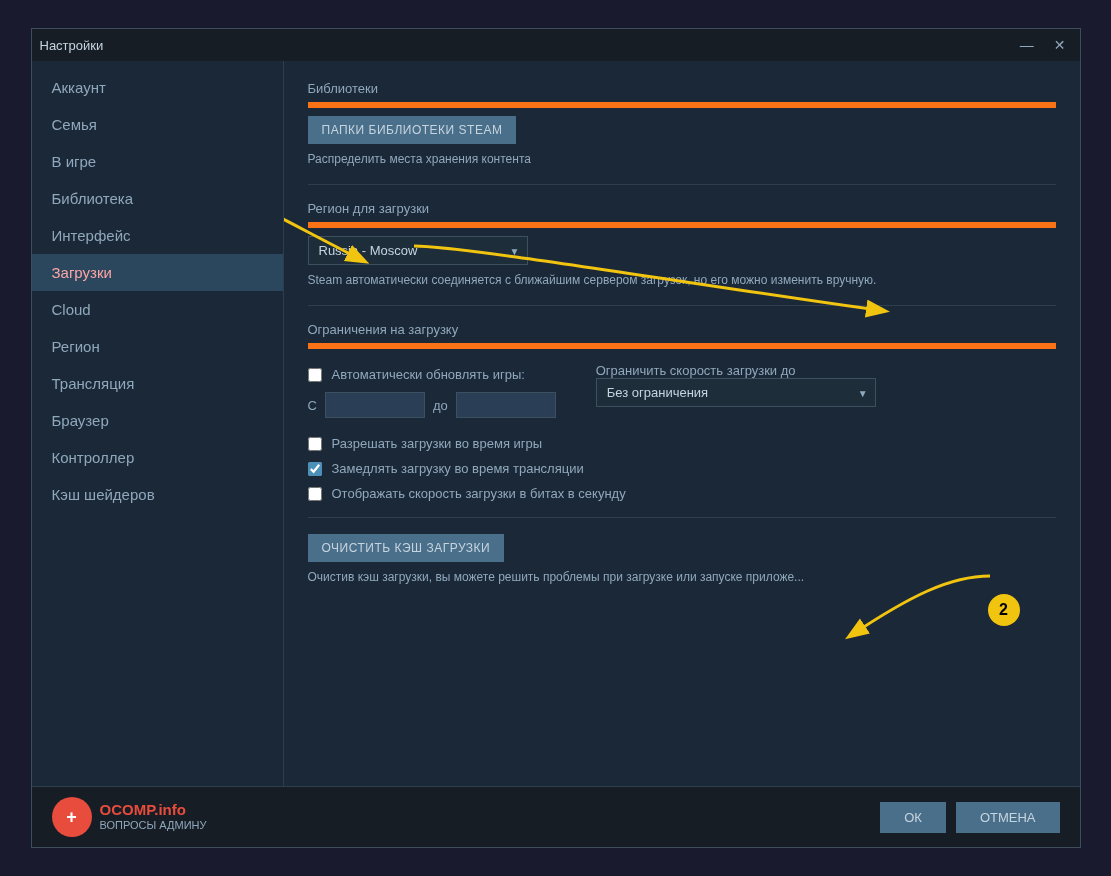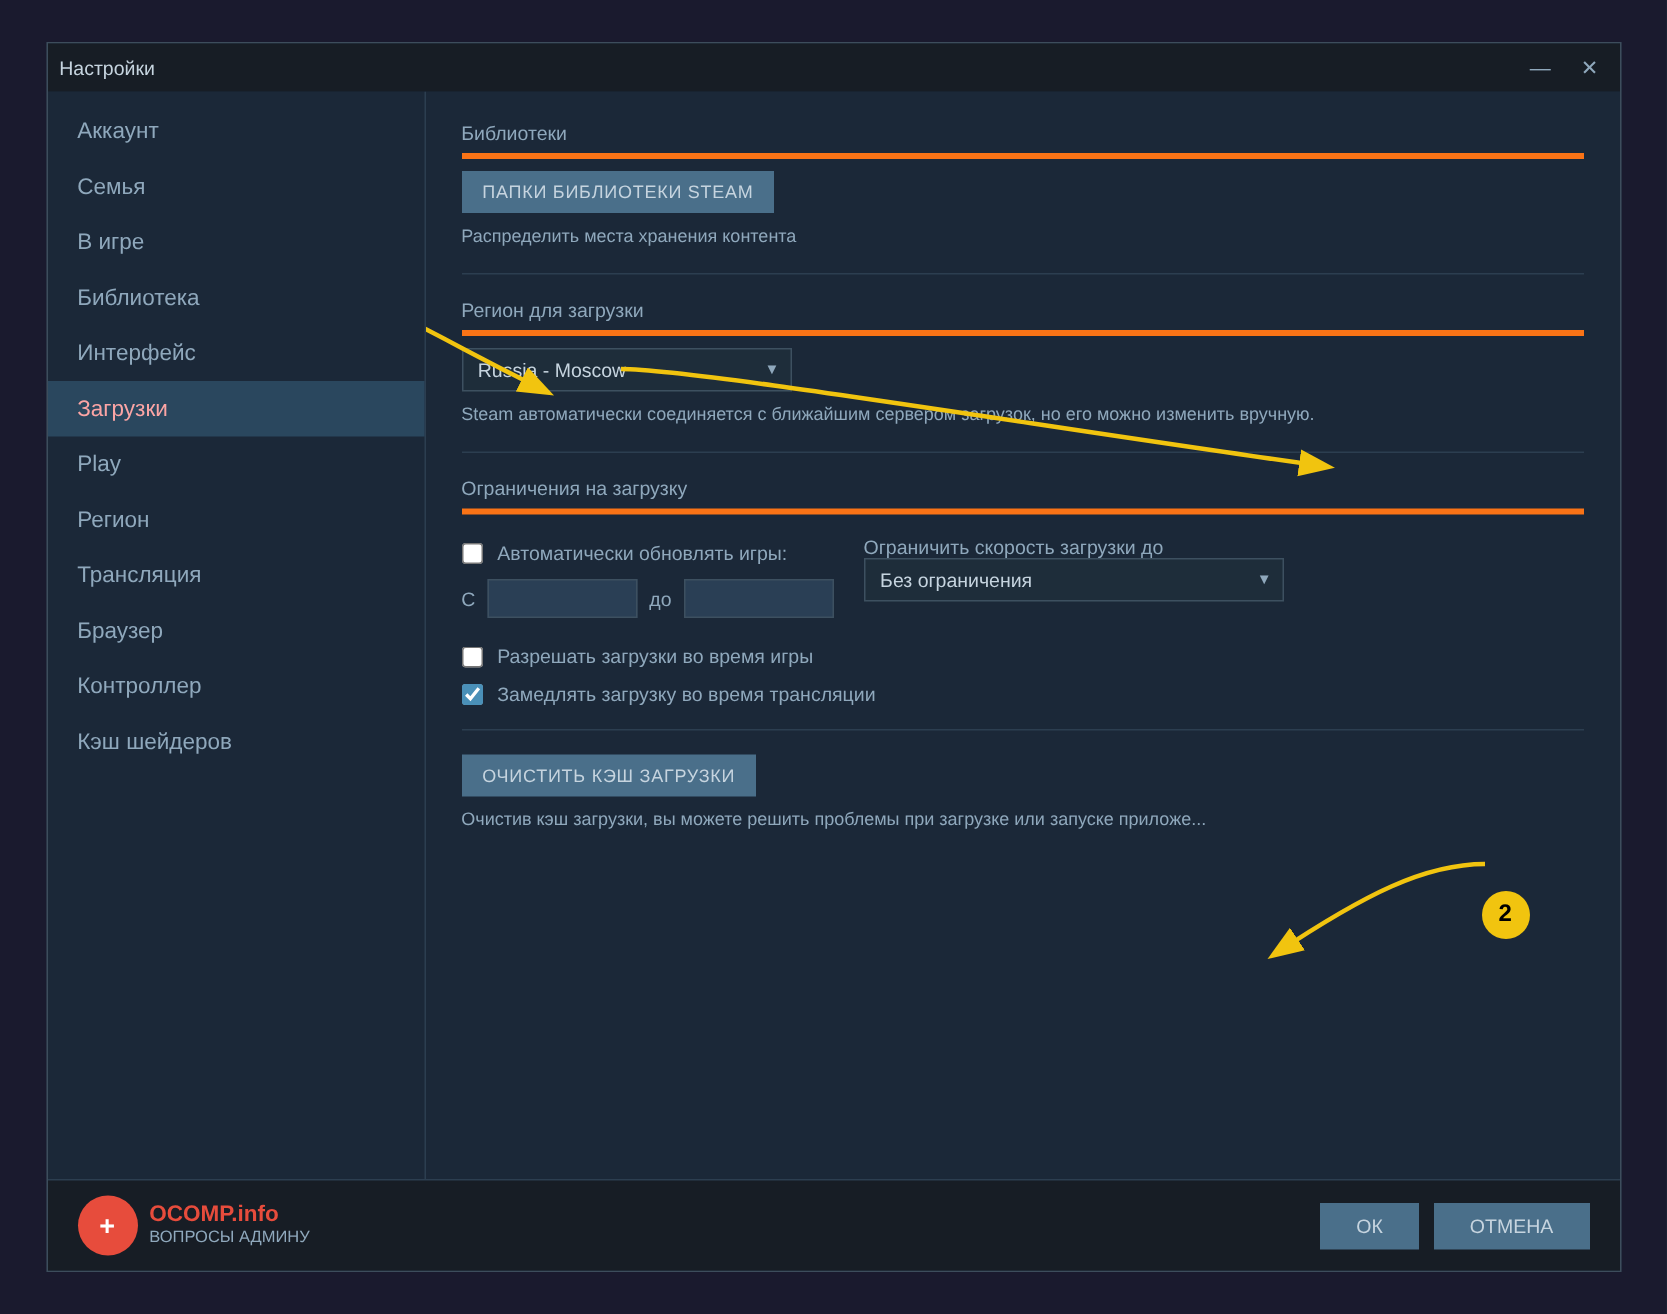--- a/index.html
+++ b/index.html
@@ -76,21 +76,21 @@
       flex: 1;
       background: #1b2838;
       padding: 20px 24px;
       overflow-y: auto;
       position: relative;
     }
     .section-label {
       color: #8fa8bc;
       font-size: 13px;
       margin-bottom: 8px;
-      border-bottom: 4px solid #f97316;
+      border-bottom: 6px solid #f97316;
       padding-bottom: 6px;
     }
     .btn-steam {
       background: #4a6f8a;
       color: #c6d4df;
       border: none;
       padding: 7px 14px;
       font-size: 12px;
       cursor: pointer;
       letter-spacing: 0.5px;
@@ -272,21 +272,21 @@
 
   <div class="main-content">
 
     <div class="sidebar">
     <div class="sidebar-item">Аккаунт</div>
         <div class="sidebar-item">Семья</div>
         <div class="sidebar-item">В игре</div>
         <div class="sidebar-item">Библиотека</div>
         <div class="sidebar-item">Интерфейс</div>
         <div class="sidebar-item active">Загрузки</div>
-        <div class="sidebar-item">Play</div>
+        <div class="sidebar-item">Cloud</div>
         <div class="sidebar-item">Регион</div>
         <div class="sidebar-item">Трансляция</div>
         <div class="sidebar-item">Браузер</div>
         <div class="sidebar-item">Контроллер</div>
         <div class="sidebar-item">Кэш шейдеров</div>
       </div>
 
     <div class="panel" style="position:relative;">
       
       <div class="section-label">Библиотеки</div>
@@ -303,21 +303,21 @@
         </select>
         <span class="dropdown-arrow">▼</span>
       </div>
       <p class="description-text">Steam автоматически соединяется с ближайшим сервером загрузок, но его можно изменить вручную.</p>
 
       <hr class="section-divider">
 
       
       <div class="section-label">Ограничения на загрузку</div>
 
-      <div style="display:flex; gap:20px; align-items:flex-start; margin: 8px 0;">
+      <div style="display:flex; gap:40px; align-items:flex-start; margin: 8px 0;">
         <div>
           <div class="checkbox-row">
             <input type="checkbox" id="auto-update" style="">
             <label for="auto-update">Автоматически обновлять игры:</label>
           </div>
           <div class="time-row">
             <span>С</span>
             <input type="text" class="time-input" value="" style="">
             <span>до</span>
             <input type="text" class="time-input" value="" style="">
@@ -337,20 +337,24 @@
       <div class="checkbox-row">
         <input type="checkbox" id="allow-gaming" style="">
         <label for="allow-gaming">Разрешать загрузки во время игры</label>
       </div>
 
       <div class="checkbox-row">
         <input type="checkbox" id="throttle" checked="" style="">
         <label for="throttle">Замедлять загрузку во время трансляции</label>
       </div>
 
+      <div class="checkbox-row">
+        <input type="checkbox" id="show-bits" style="">
+        <label for="show-bits">Отображать скорость загрузки в битах в секунду</label>
+      </div>
 
       <hr class="section-divider">
 
       
       <button class="btn-steam">ОЧИСТИТЬ КЭШ ЗАГРУЗКИ</button>
       <p class="description-text">Очистив кэш загрузки, вы можете решить проблемы при загрузке или запуске приложе...</p>
 
       
       
 

